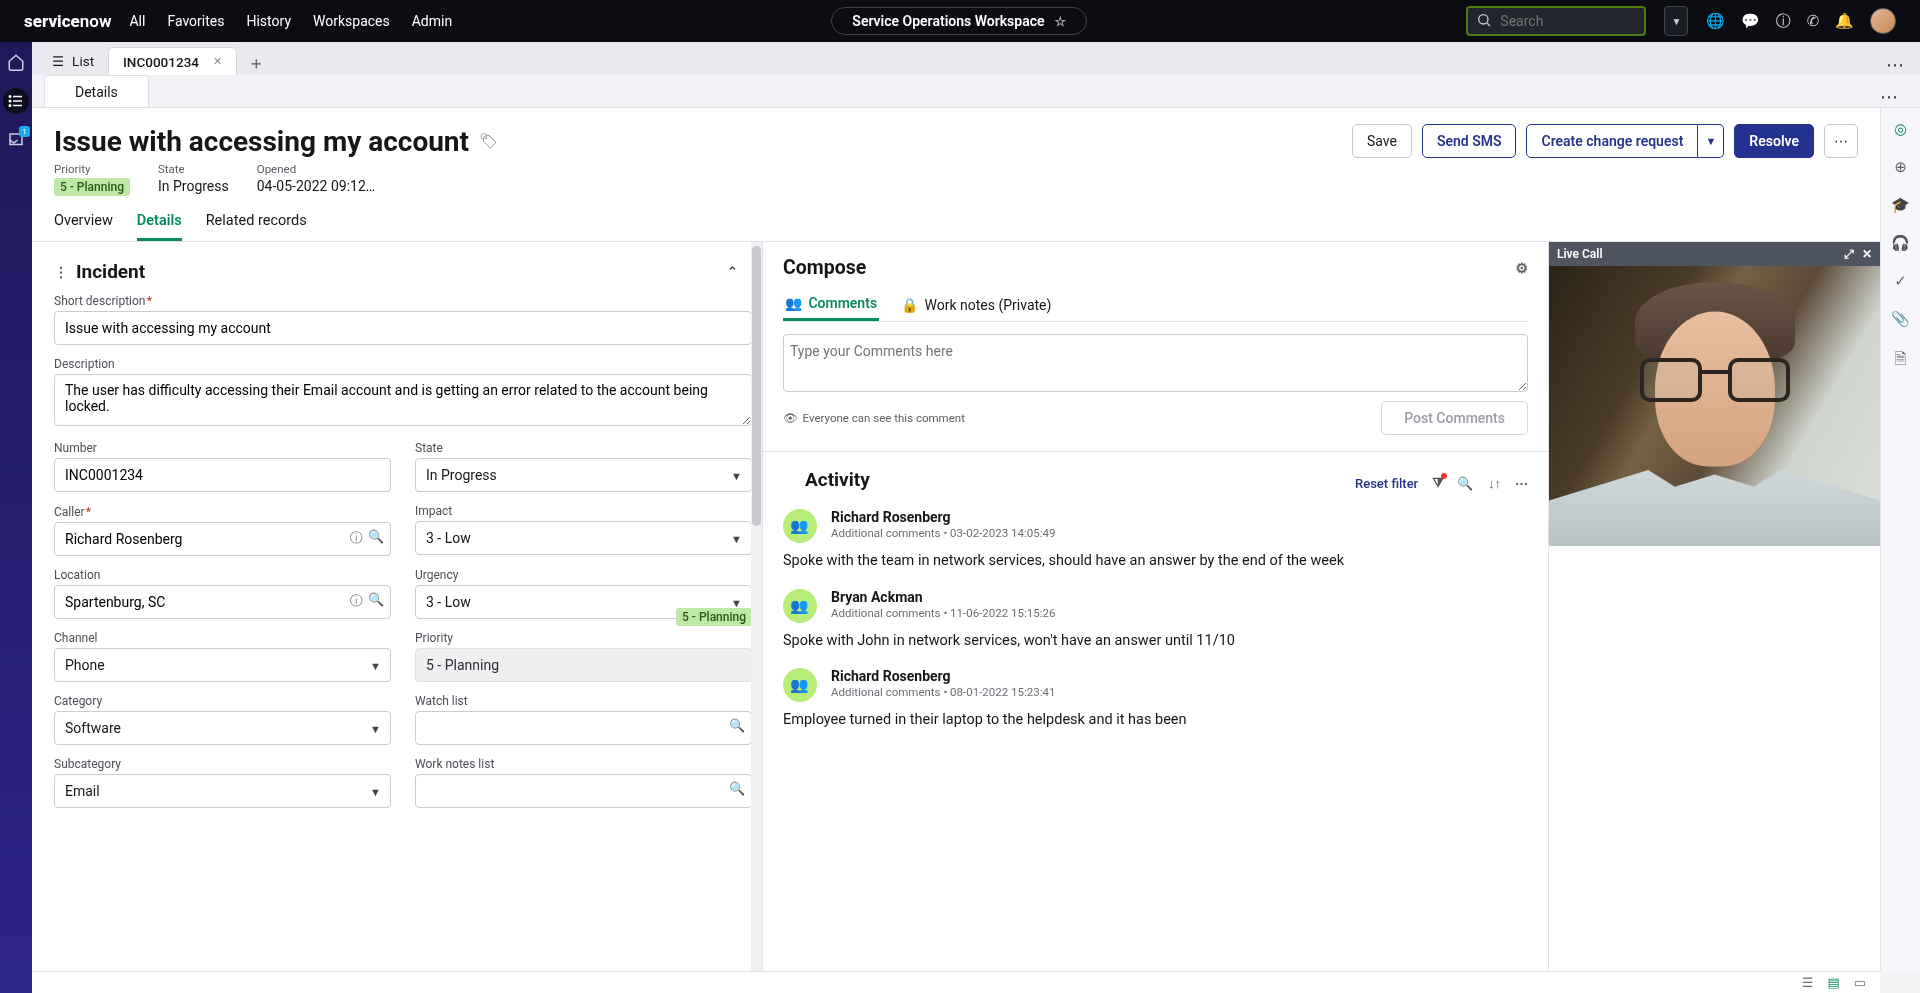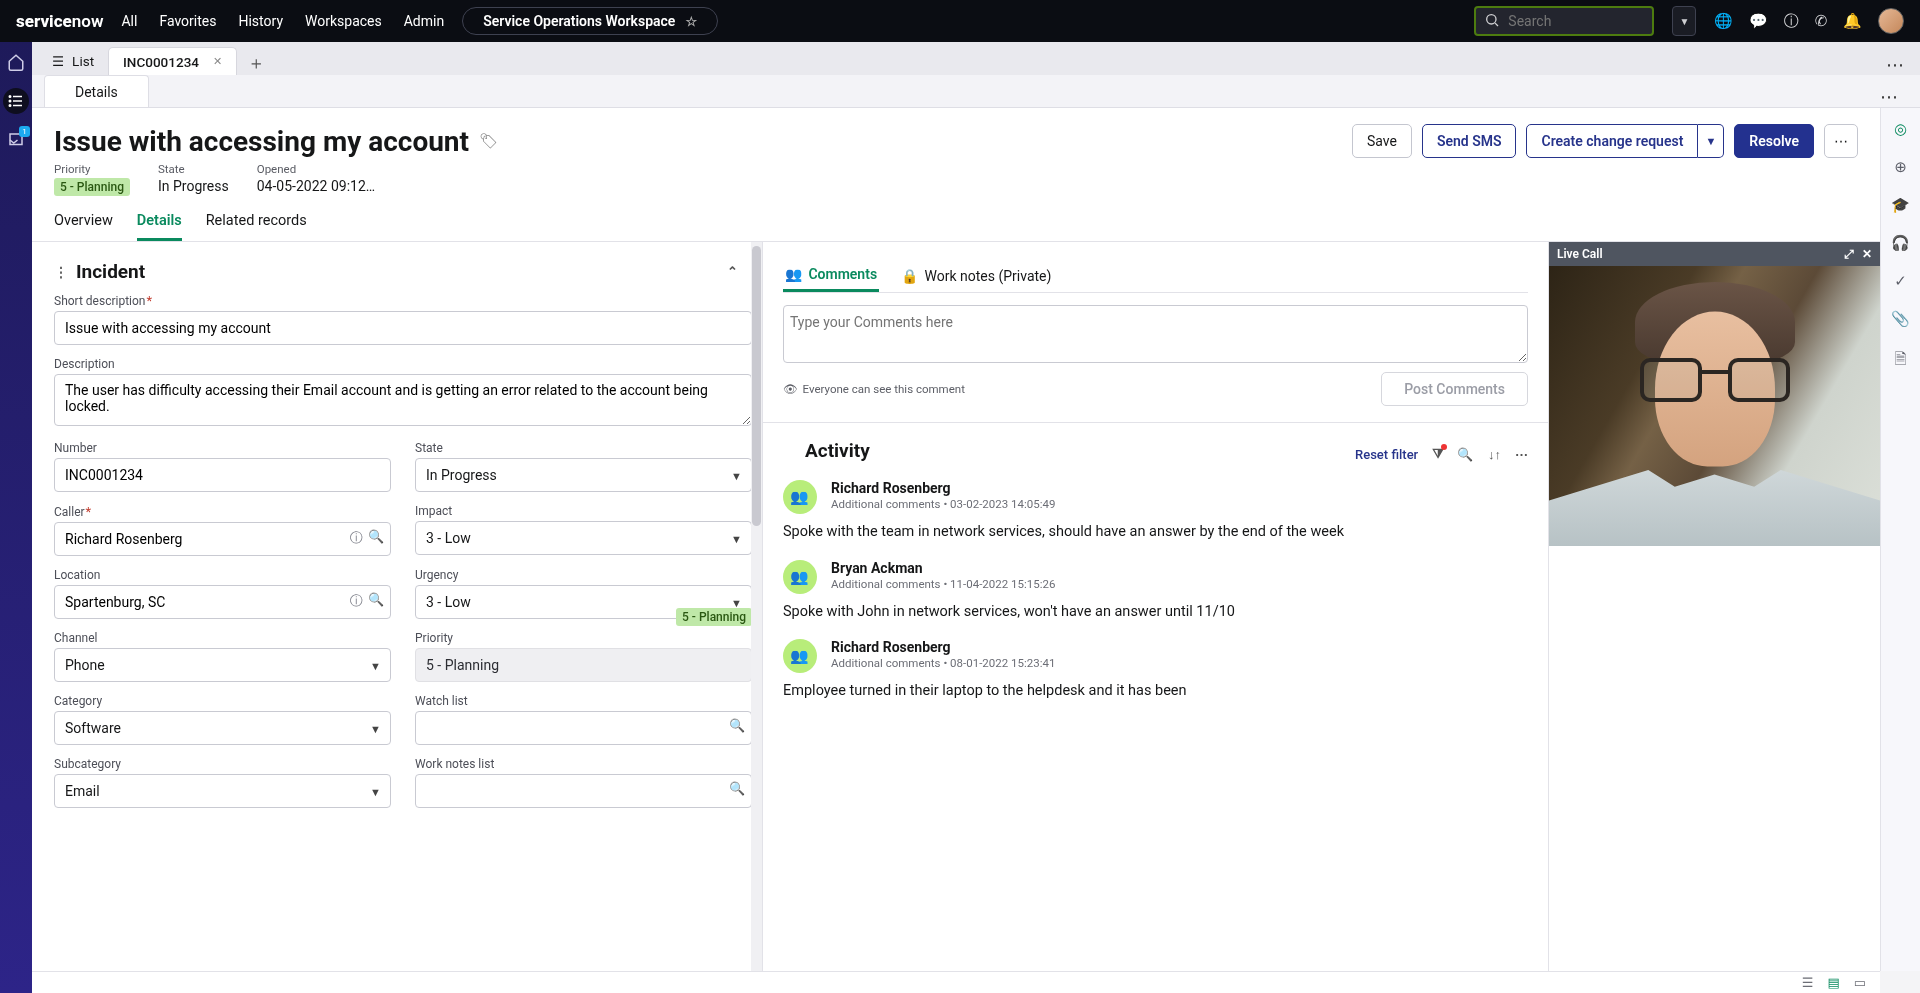--- a/index.html
+++ b/index.html
@@ -1,25 +1,25 @@
 <!DOCTYPE html>
 <html><head>
 <meta charset="utf-8">
 <style>
   * { margin:0; padding:0; box-sizing:border-box; font-family: -apple-system, BlinkMacSystemFont, "Segoe UI", Roboto, Arial, sans-serif; }
   body { background:#f4f4f6; font-size:13px; color:#161718; overflow:hidden; }
   .app { display:flex; flex-direction:column; height:993px; width:1920px; position:relative; }
 
   
-  .topbar { background:#0b0d13; color:#fff; height:42px; display:flex; align-items:center; padding:0 16px; gap:18px; }
+  .topbar { background:#0b0d13; color:#fff; height:42px; display:flex; align-items:center; padding:0 24px; gap:18px; }
   .logo { font-size:17px; font-weight:600; letter-spacing:0; }
   .logo b { font-weight:800; }
   .topnav { display:flex; gap:22px; font-size:14px; }
   .topnav span { cursor:pointer; }
-  .topcenter { flex:1; display:flex; justify-content:flex-start; }
+  .topcenter { flex:1; display:flex; justify-content:center; }
   .pill { border:1px solid #3e4150; border-radius:20px; padding:5px 20px; display:flex; align-items:center; gap:10px; font-size:14px; font-weight:600; }
   .star { color:#aaa; font-size:13px; }
   .search { background:#23252e; border:2px solid #4d7c0f; border-radius:4px; display:flex; align-items:center; padding:0 8px; height:30px; width:180px; gap:8px; color:#cfcfd2; }
   .search-ext { width:24px; height:30px; background:#1a1c24; border:1px solid #3e4150; border-radius:4px; display:flex; align-items:center; justify-content:center; color:#cfcfd2; font-size:10px; }
   .topicons { display:flex; gap:16px; align-items:center; font-size:15px; color:#d8d8db; }
   .avatar-top { width:26px; height:26px; border-radius:50%; background:linear-gradient(135deg,#e6b896,#c4875a); border:1px solid #666; }
 
   
   .leftrail { position:absolute; top:42px; left:0; width:32px; bottom:0; background:linear-gradient(#1e1a5a,#2d2488); display:flex; flex-direction:column; align-items:center; padding-top:10px; gap:16px; color:#cfcde8; }
   .leftrail .railicon { width:20px; height:20px; display:flex; align-items:center; justify-content:center; position:relative; }
@@ -399,20 +399,24 @@
             </div>
           </div>
         </div>
 
         <div class="vscroll-fake">
             <div class="vthumb"></div>
           </div>
       </div>
 
       <div class="col-mid">
+        <div class="compose-hd">
+          <span>Compose</span>
+          <span class="gear">⚙</span>
+        </div>
         <div class="ctabs">
           <div class="ctab active">
             <span>👥</span>
             <span>Comments</span>
           </div>
           <div class="ctab">
             <span>🔒</span>
             <span>Work notes (Private)</span>
           </div>
         </div>
@@ -444,21 +448,21 @@
             <div class="name">Richard Rosenberg</div>
             <div class="sub">Additional comments • 03-02-2023 14:05:49</div>
           </div>
         </div>
         <div class="entry-txt">Spoke with the team in network services, should have an answer by the end of the week</div>
 
         <div class="entry">
           <div class="av">👥</div>
           <div class="body">
             <div class="name">Bryan Ackman</div>
-            <div class="sub">Additional comments • 11-04-2022 15:15:26</div>
+            <div class="sub">Additional comments • 11-06-2022 15:15:26</div>
           </div>
         </div>
         <div class="entry-txt">Spoke with John in network services, won't have an answer until 11/10</div>
 
         <div class="entry">
           <div class="av">👥</div>
           <div class="body">
             <div class="name">Richard Rosenberg</div>
             <div class="sub">Additional comments • 08-01-2022 15:23:41</div>
           </div>

